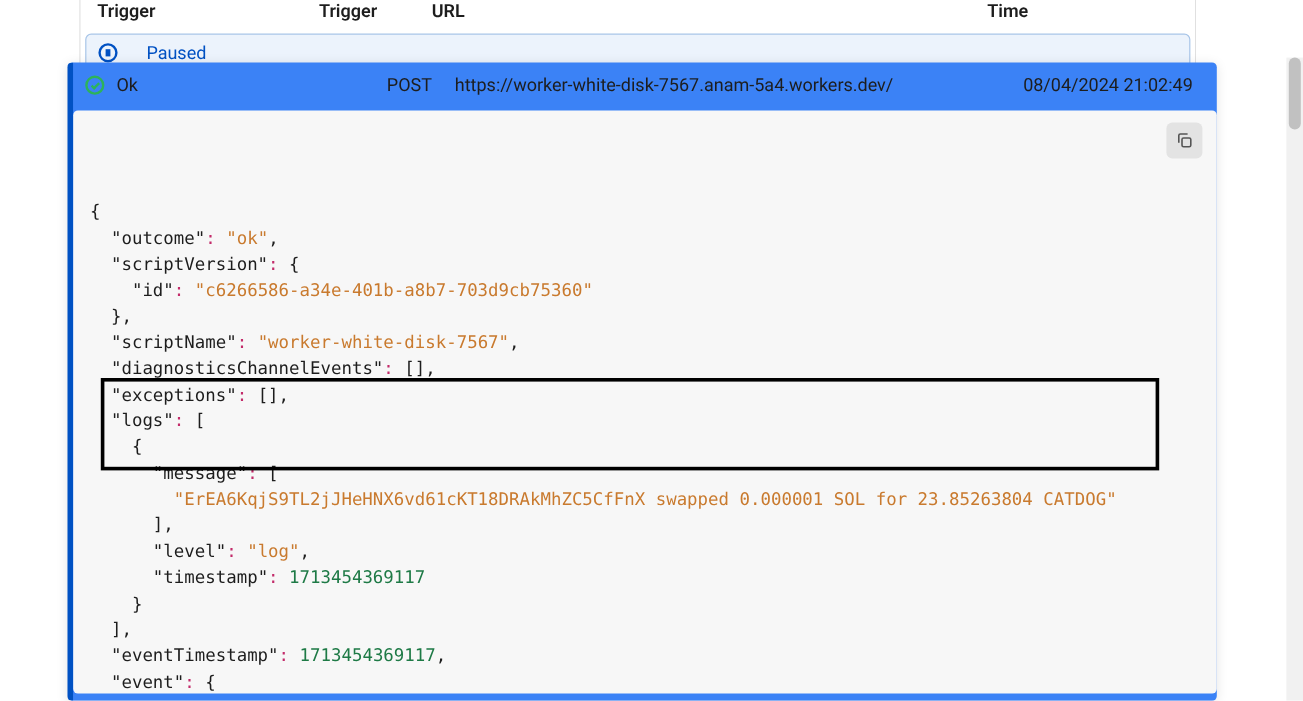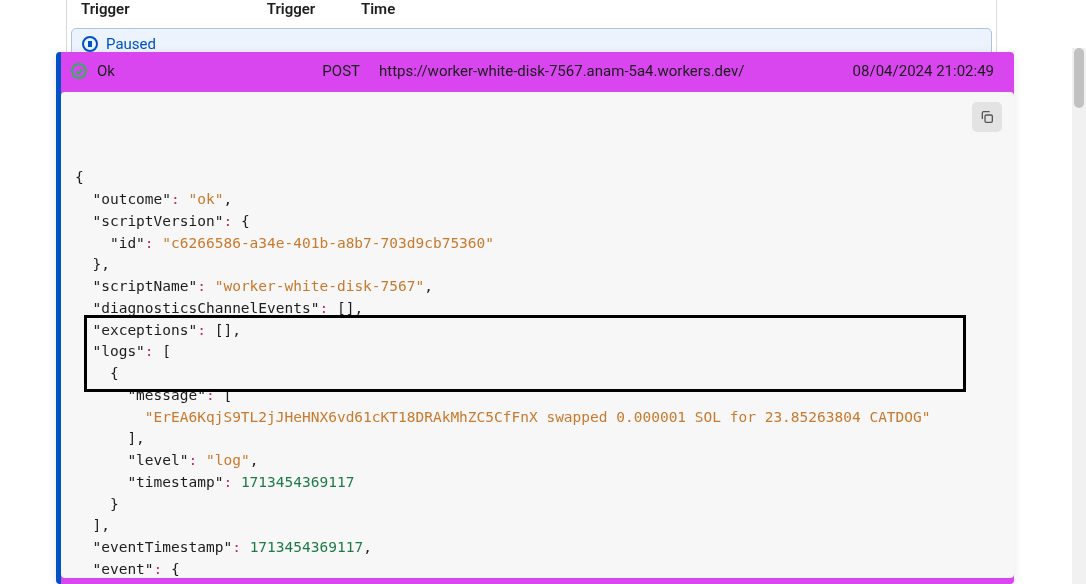--- a/index.html
+++ b/index.html
@@ -34,21 +34,21 @@
   .col-url { width: 465px; }
   .col-time { width: 160px; }
   .paused-row {
     border: 1px solid #a8c5e8;
     background: #ecf3fc;
     border-radius: 5px;
     margin: 0 4px 4px 4px;
     padding: 6px 10px;
     display: flex;
     align-items: center;
-    gap: 8px;
+    gap: 24px;
     color: #0051c3;
     font-size: 15px;
   }
   .pause-icon {
     width: 16px;
     height: 16px;
     border: 2px solid #0051c3;
     border-radius: 50%;
     display: inline-flex;
     align-items: center;
@@ -64,21 +64,21 @@
   }
   .pause-icon::before { left: 4px; }
   .pause-icon::after { right: 4px; }
 
   .detail-panel {
     position: absolute;
     top: 52px;
     left: 56px;
     width: 958px;
     height: 532px;
-    background: #d946ef;
+    background: #3b82f6;
     border-left: 5px solid #0051c3;
     box-shadow: 0 2px 10px rgba(0,0,0,0.1);
     border-radius: 4px;
   }
   .detail-header {
     display: flex;
     align-items: center;
     padding: 10px 20px 12px 10px;
     font-size: 15px;
   }
@@ -171,20 +171,21 @@
 </style>
 </head>
 <body>
 
 <div class="container">
 
   <div class="table-wrap">
     <div class="header-row">
       <div class="col-status">Trigger</div>
       <div class="col-trigger">Trigger</div>
+      <div class="col-url">URL</div>
       <div class="col-time">Time</div>
     </div>
     <div class="paused-row">
       <span class="pause-icon"></span>
       <span>Paused</span>
     </div>
   </div>
 
   <div class="detail-panel">
     <div class="detail-header">

